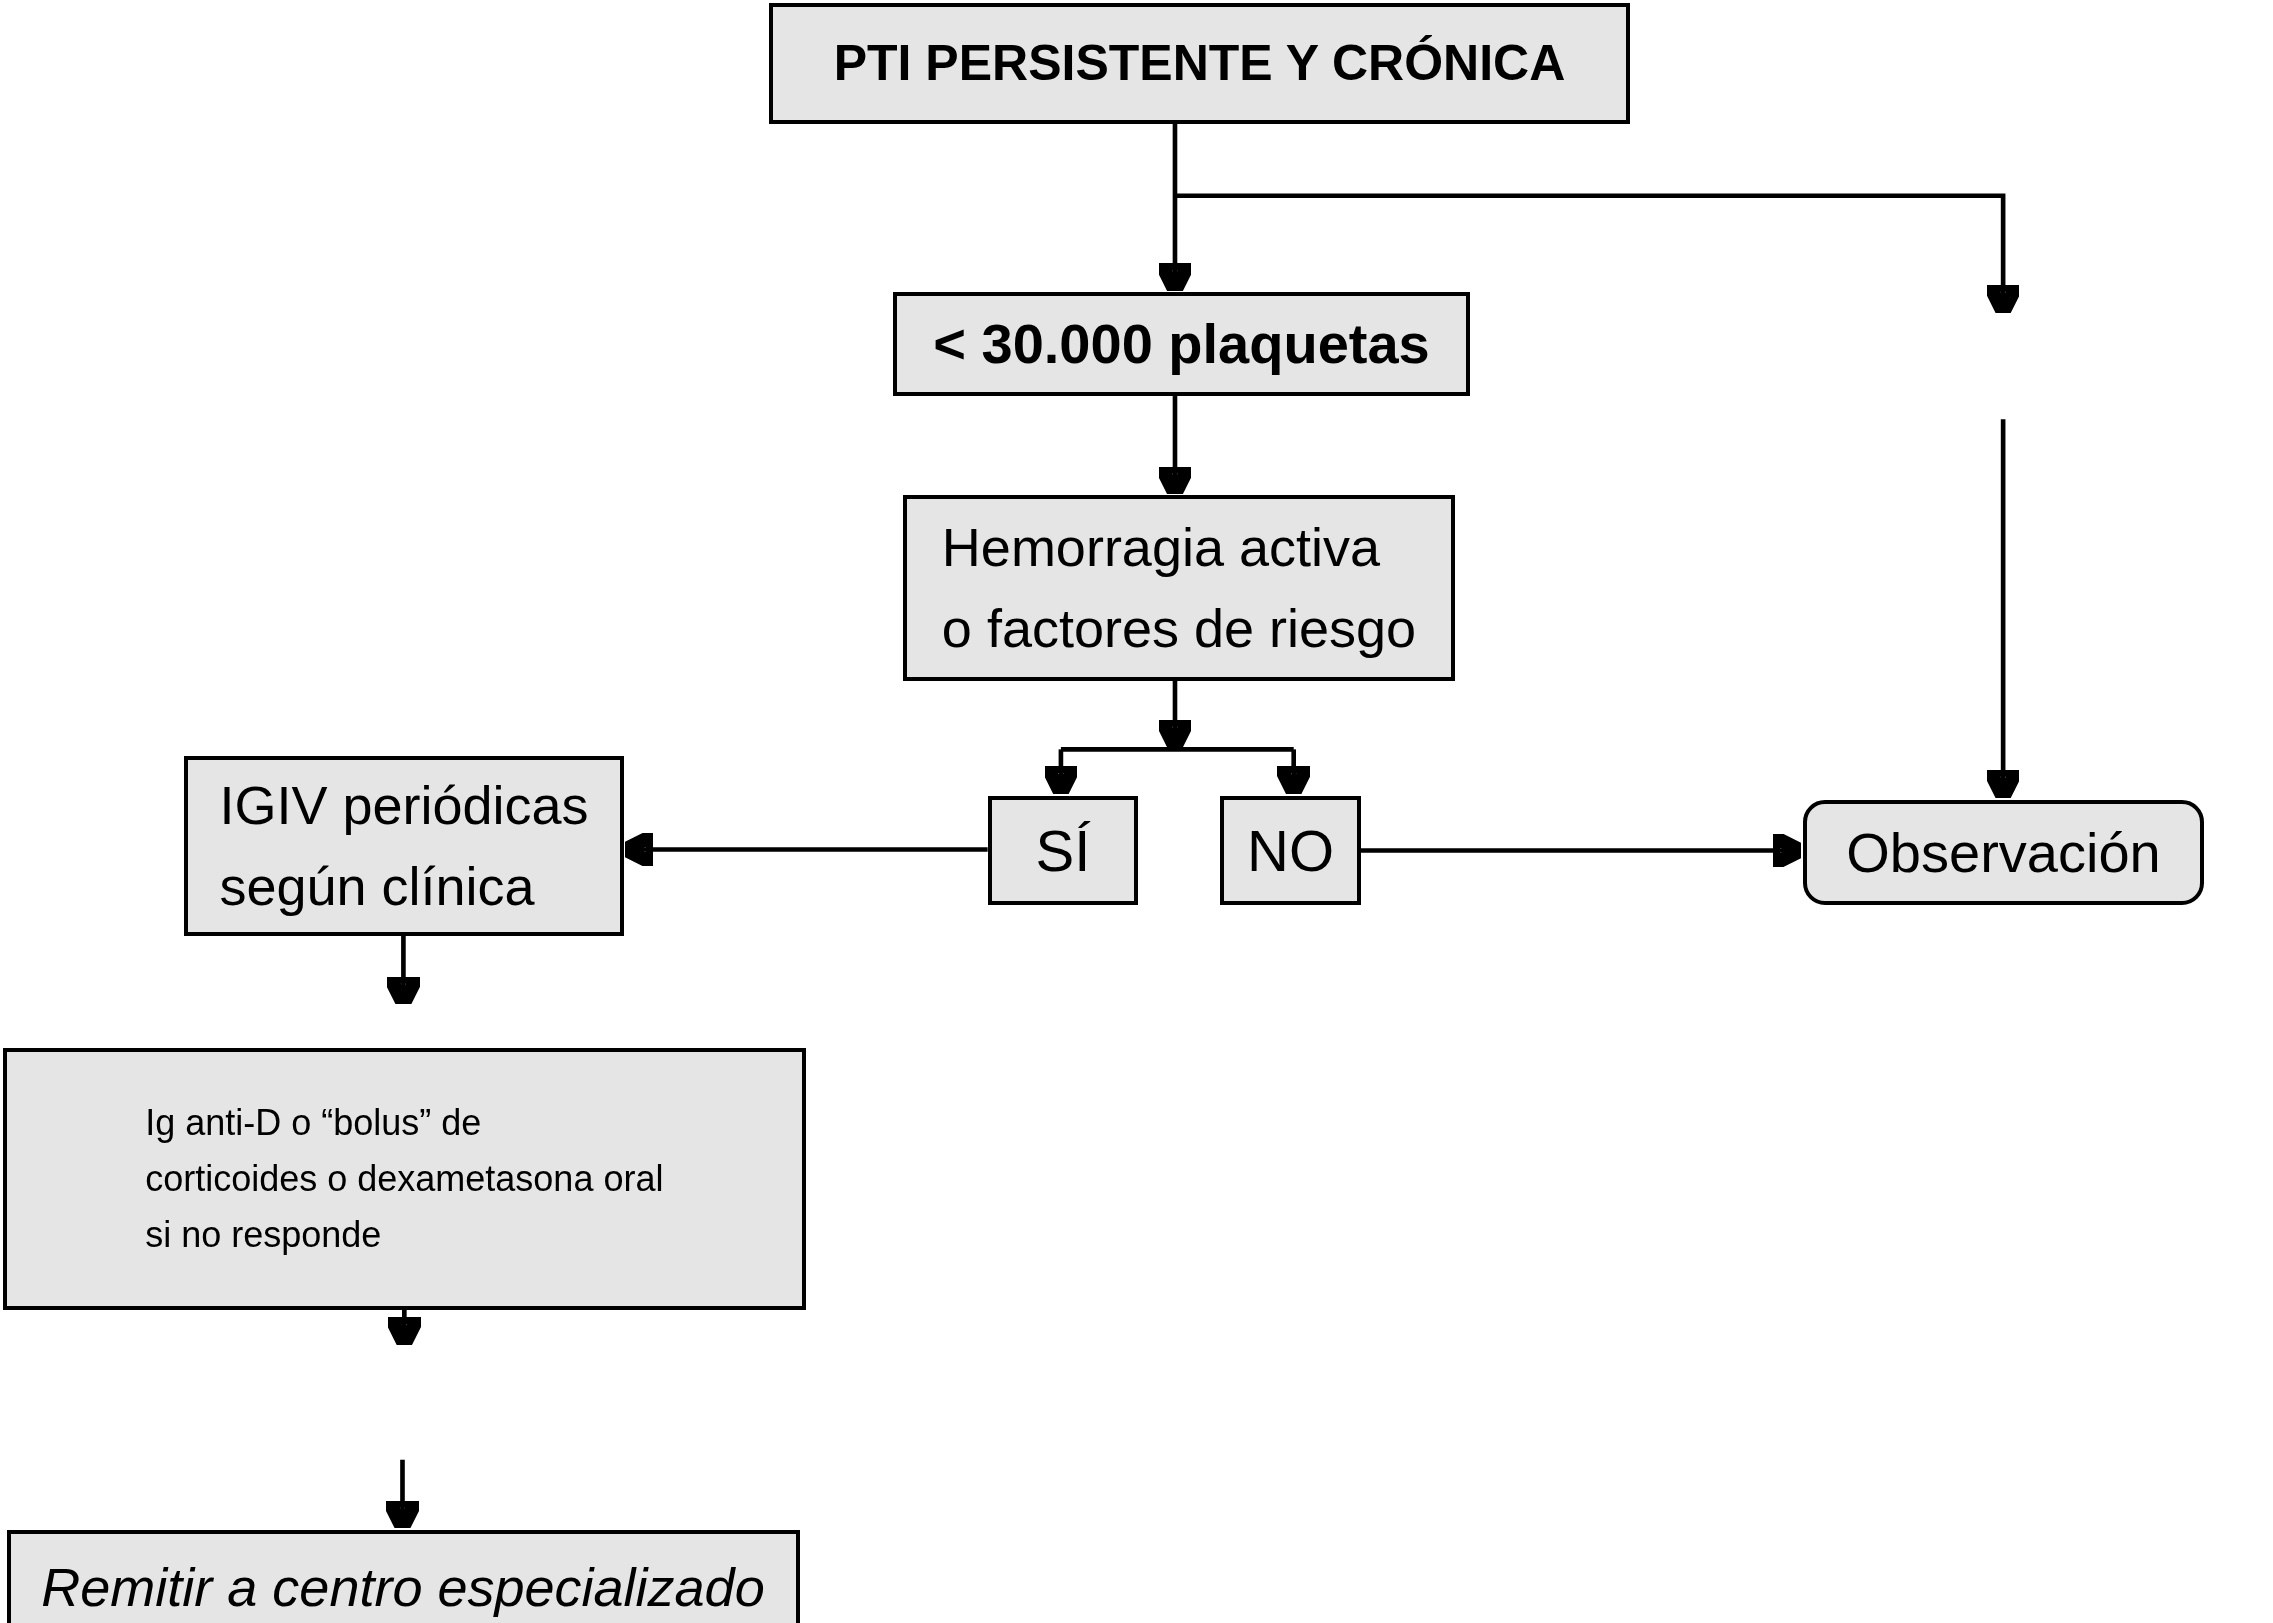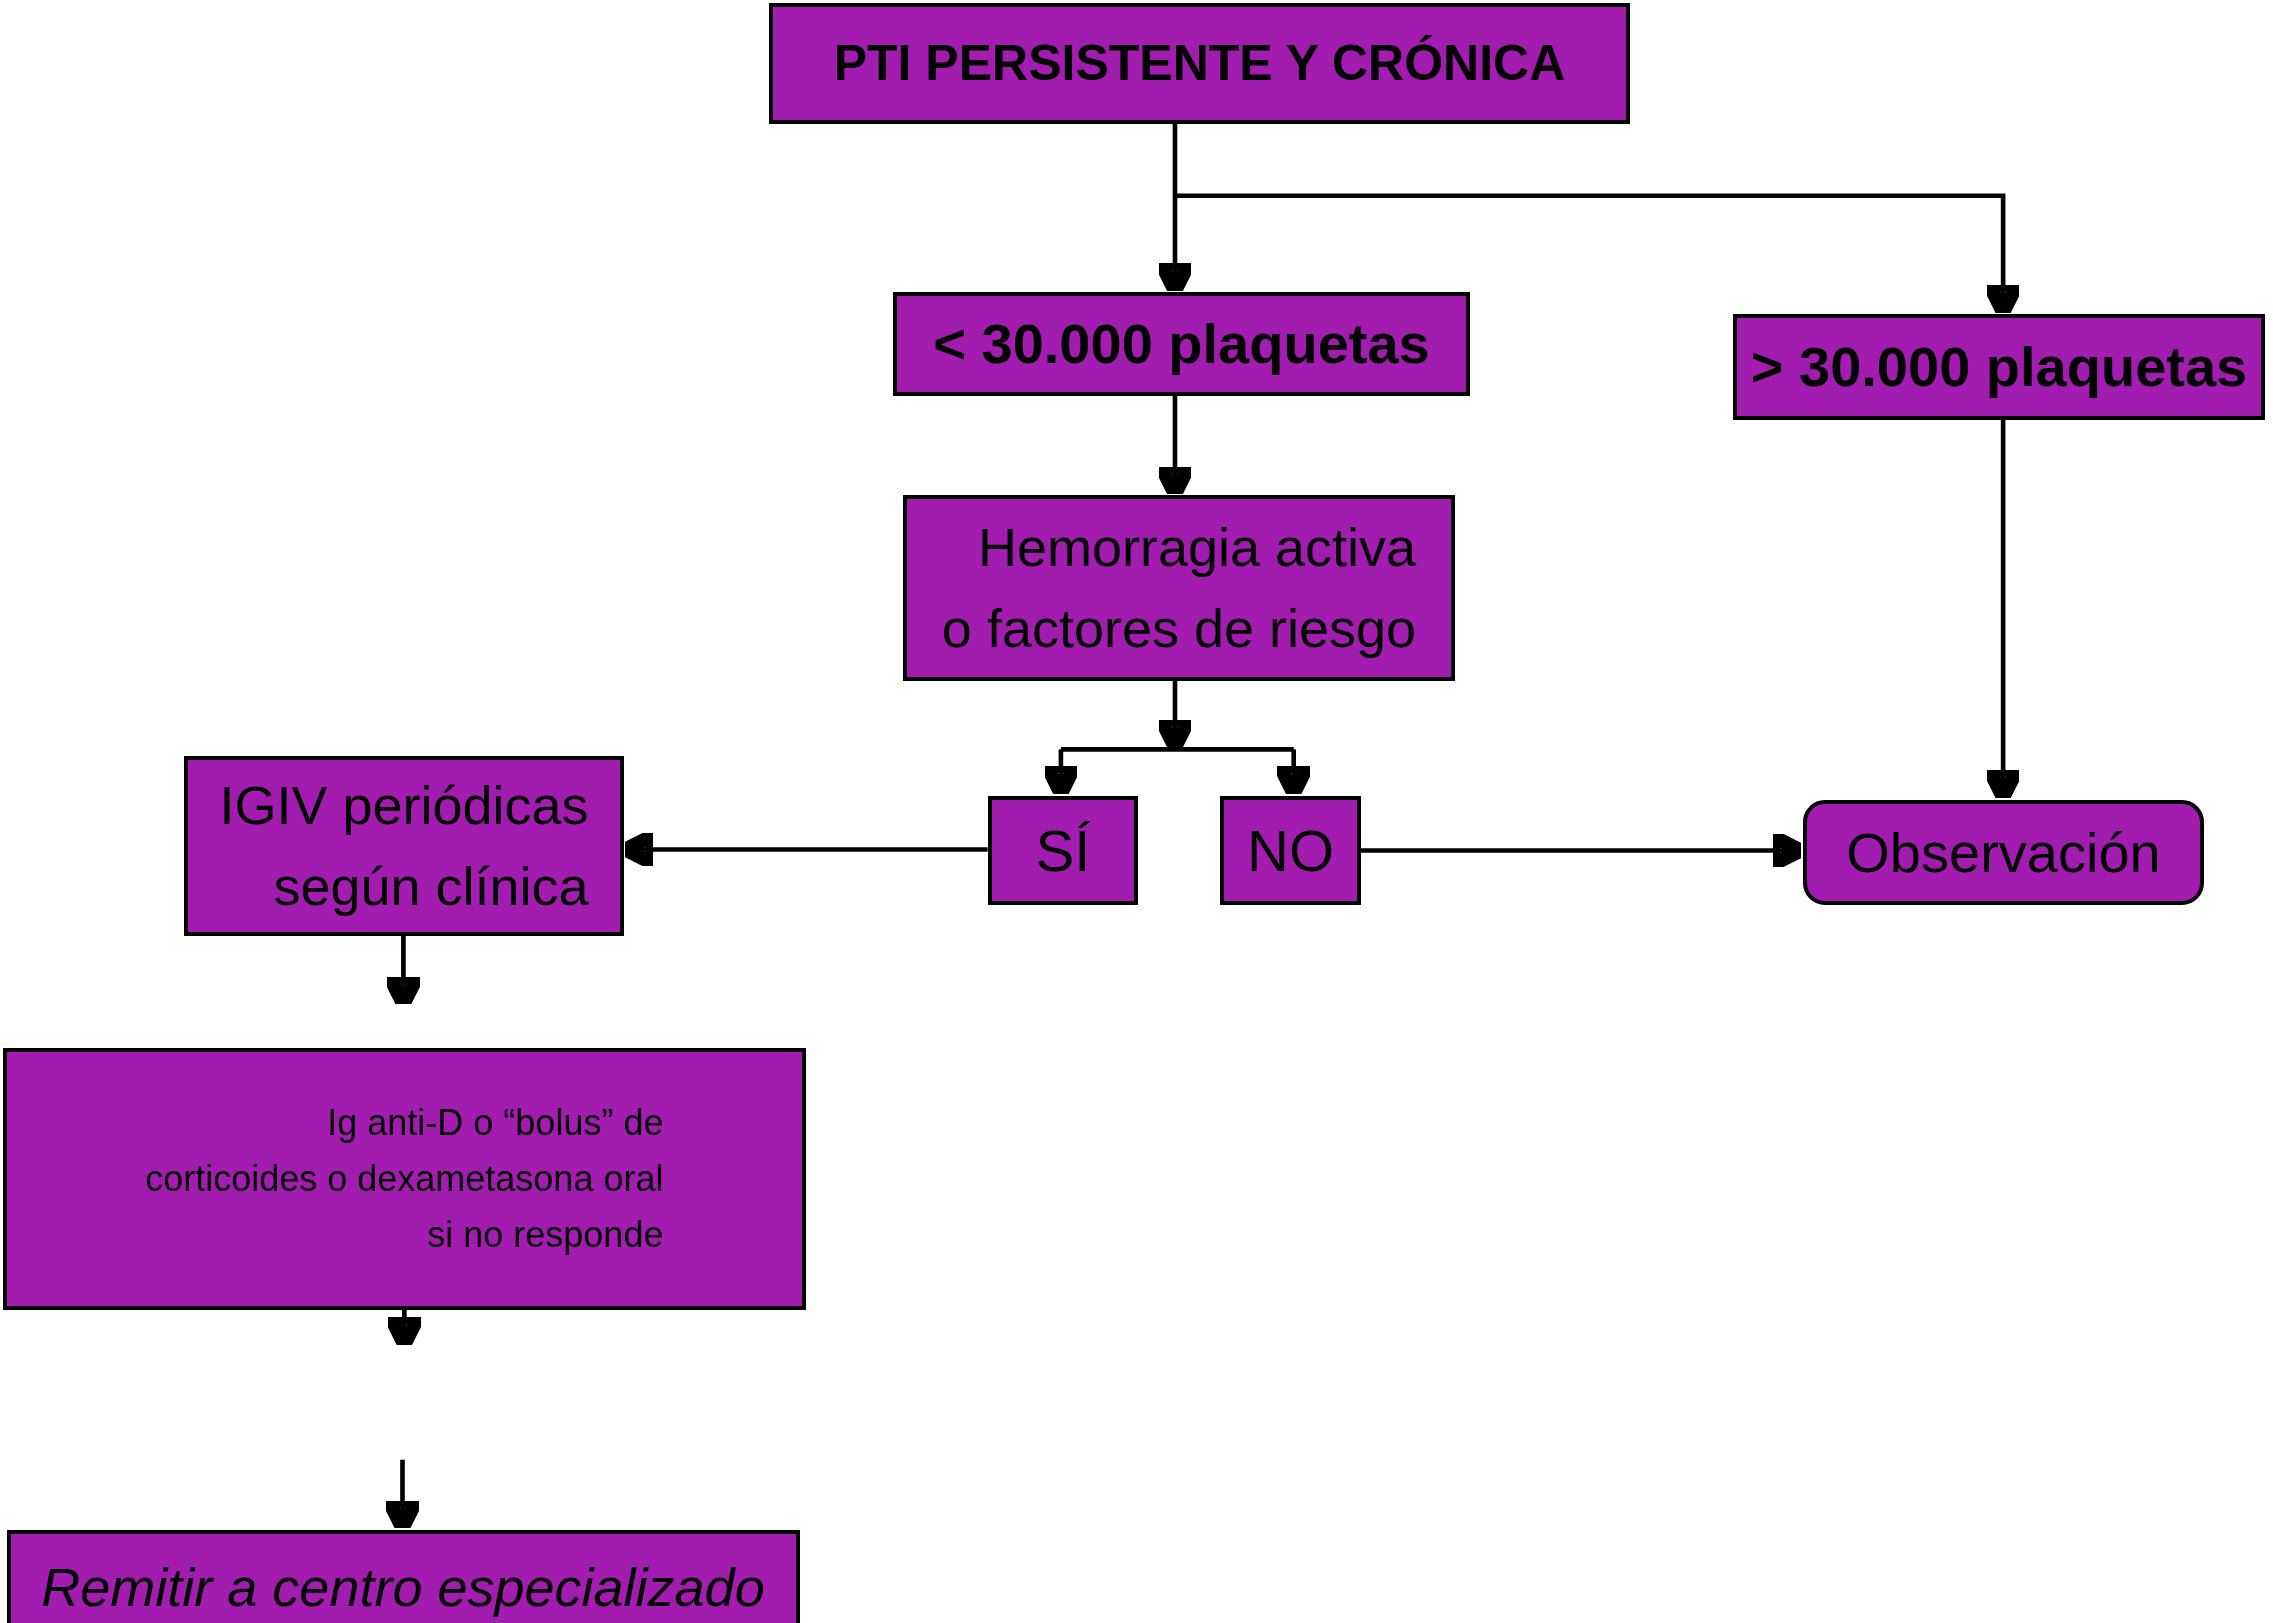--- a/index.html
+++ b/index.html
@@ -23,26 +23,26 @@
     height: 1623px;
   }
   .edges path {
     stroke: #000000;
     stroke-width: 5;
     fill: none;
   }
   .node {
     position: absolute;
     box-sizing: border-box;
-    background: #a21caf;
+    background: #e5e5e5;
     border: 4.6px solid #000000;
     display: flex;
     align-items: center;
     justify-content: center;
-    text-align: right;
+    text-align: left;
     white-space: pre-line;
     line-height: 1.5;
   }
   .bold   { font-weight: bold; }
   .italic { font-style: italic; }
 
   .n-title       { left: 769px;  top: 2.8px;    width: 861px; height: 121px; font-size: 50px; }
   .n-lt30        { left: 893px;  top: 292px;  width: 577px; height: 104px; font-size: 56px; }
   .n-gt30        { left: 1733px; top: 314px;  width: 532px; height: 106px; font-size: 56px; }
   .n-hemorragia  { left: 903px;  top: 495px;  width: 552px; height: 186px; font-size: 54px; }
@@ -75,21 +75,20 @@
     <path d="M1065 916 H677" marker-end="url(#arrow)"></path>
     <path d="M1467 917 H1939" marker-end="url(#arrow)"></path>
     <path d="M2160 452 V857" marker-end="url(#arrow)"></path>
     <path d="M435 1009 V1080" marker-end="url(#arrow)"></path>
     <path d="M436 1367 V1447" marker-end="url(#arrow)"></path>
     <path d="M434 1574 V1645" marker-end="url(#arrow)"></path>
   </svg>
 
   <div class="node bold n-title">PTI PERSISTENTE Y CRÓNICA</div>
   <div class="node bold n-lt30">&lt; 30.000 plaquetas</div>
-  <div class="node bold n-gt30">&gt; 30.000 plaquetas</div>
   <div class="node n-hemorragia">Hemorragia activa
 o factores de riesgo</div>
   <div class="node n-si">SÍ</div>
   <div class="node n-no">NO</div>
   <div class="node n-igiv">IGIV periódicas
 según clínica</div>
   <div class="node n-observacion">Observación</div>
   <div class="node n-iganti">Ig anti-D o “bolus” de
 corticoides o dexametasona oral
 si no responde</div>

